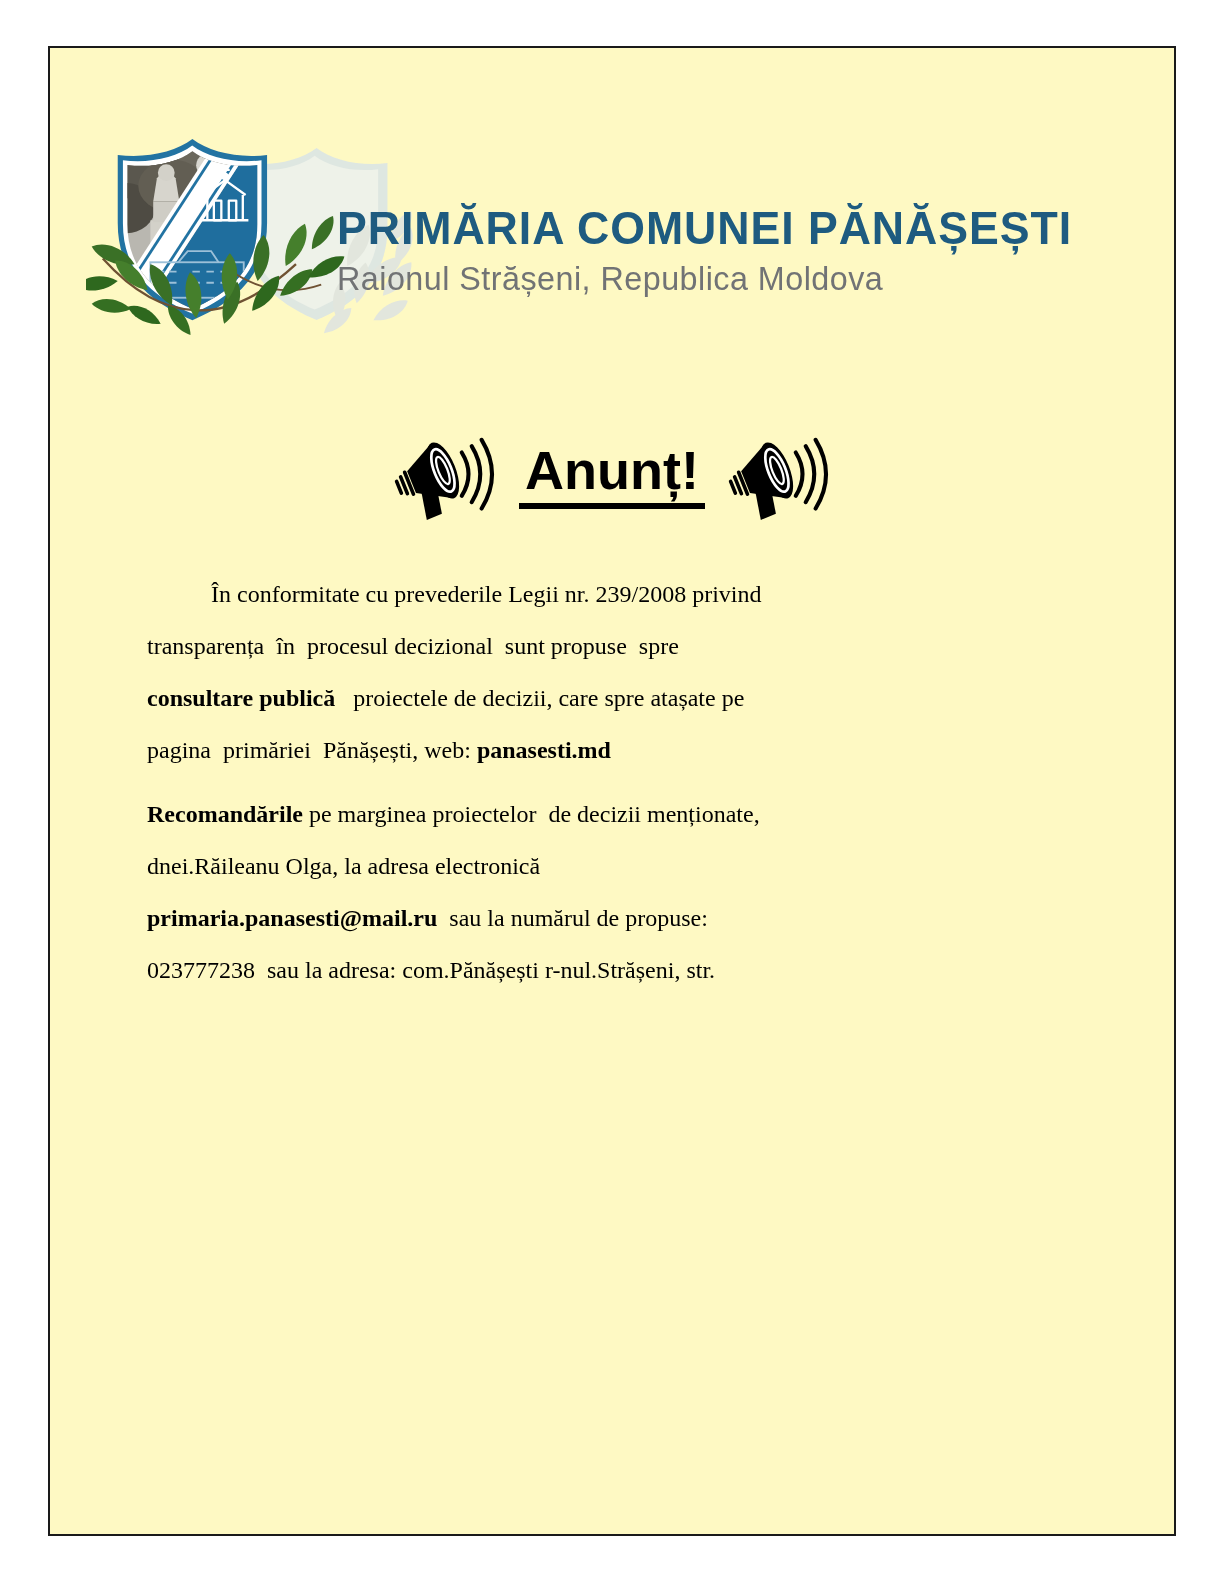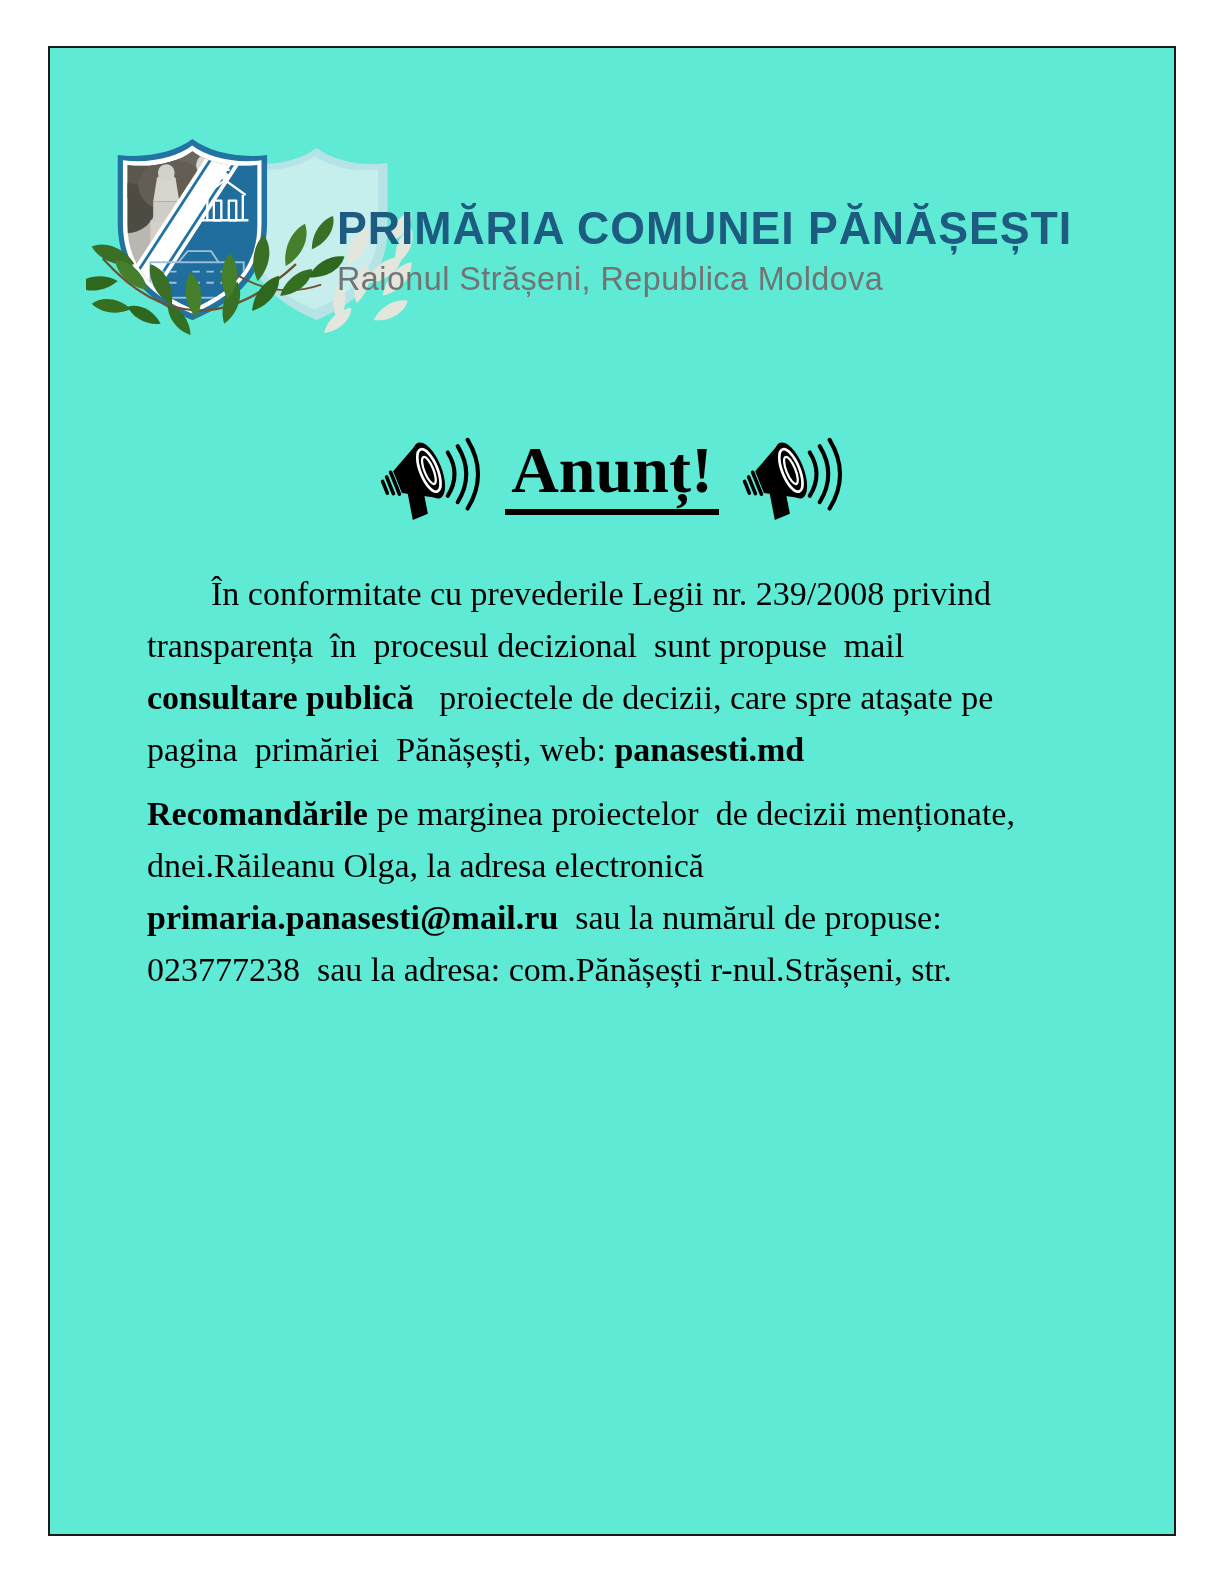--- a/index.html
+++ b/index.html
@@ -16,21 +16,21 @@
     overflow: hidden;
   }
   .page-frame {
     position: absolute;
     left: 48px;
     top: 46px;
     width: 1128px;
     height: 1490px;
     border: 2px solid #1a1a1a;
     box-sizing: border-box;
-    background: #5eead4;
+    background: #fef9c3;
   }
   
   .logo-wrap {
     position: absolute;
     left: 36px;
     top: 78px;
     width: 336px;
     height: 226px;
     z-index: 1;
   }
@@ -70,38 +70,38 @@
     align-items: center;
     justify-content: center;
     gap: 22px;
   }
   .megaphone {
     width: 104px;
     height: 92px;
     flex: 0 0 auto;
   }
   .announcement-title {
-    font-family: Liberation Serif, serif;
+    font-family: Liberation Sans, sans-serif;
     font-weight: bold;
-    font-size: 66px;
+    font-size: 54px;
     line-height: 1;
     border-bottom: 6px solid #000000;
     padding: 0 6px 6px 6px;
   }
   
   .body-text {
     position: absolute;
     left: 97px;
     top: 520px;
     width: 1000px;
   }
   .paragraph + .paragraph { margin-top: 12px; }
   .line {
     white-space: pre;
-    font-size: 34px;
+    font-size: 24px;
     line-height: 52px;
   }
   .line.indent { padding-left: 64px; }
   .seg-b { font-weight: bold; }
   .seg-u {
     text-decoration-thickness: 3px;
     text-underline-offset: 5px;
   }
   .hidden-defs { position: absolute; width: 0; height: 0; }
 </style>
@@ -237,21 +237,21 @@
     </svg>
     <span class="announcement-title">Anunț!</span>
     <svg class="megaphone" viewBox="0 0 115 100">
       <use href="#megaphone"></use>
     </svg>
   </div>
 
   <div class="body-text">
       <div class="paragraph">
         <div class="line indent"><span>În conformitate cu prevederile Legii nr. 239/2008 privind</span></div>
-        <div class="line"><span>transparența  în  procesul decizional  sunt propuse  mail</span></div>
+        <div class="line"><span>transparența  în  procesul decizional  sunt propuse  spre</span></div>
         <div class="line"><span class="seg-b seg-u">consultare publică</span><span>   proiectele de decizii, care spre atașate pe</span></div>
         <div class="line"><span>pagina  primăriei  Pănășești, web: </span><span class="seg-b">panasesti.md</span></div>
       </div>
       <div class="paragraph">
         <div class="line"><span class="seg-b seg-u">Recomandările</span><span> pe marginea proiectelor  de decizii menționate,</span></div>
         <div class="line"><span>dnei.Răileanu Olga, la adresa electronică</span></div>
         <div class="line"><span class="seg-b">primaria.panasesti@mail.ru</span><span>  sau la numărul de propuse:</span></div>
         <div class="line"><span>023777238  sau la adresa: com.Pănășești r-nul.Strășeni, str.</span></div>
       </div>
     </div>

